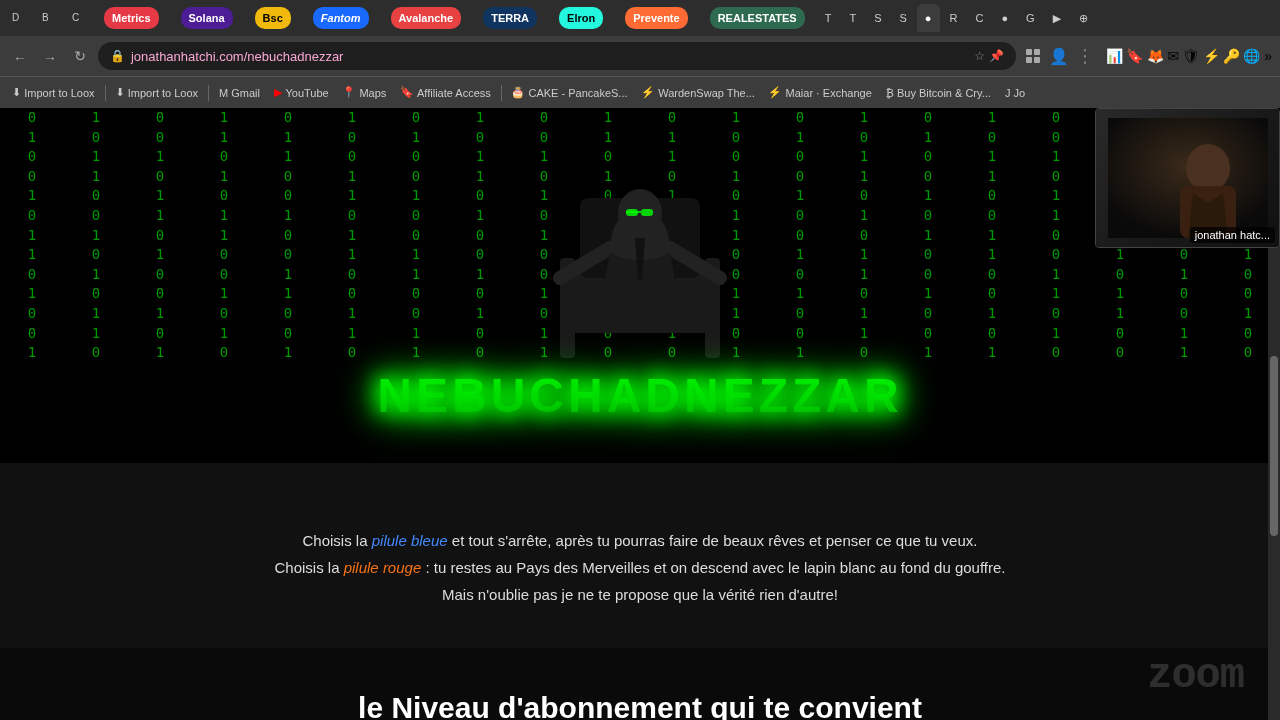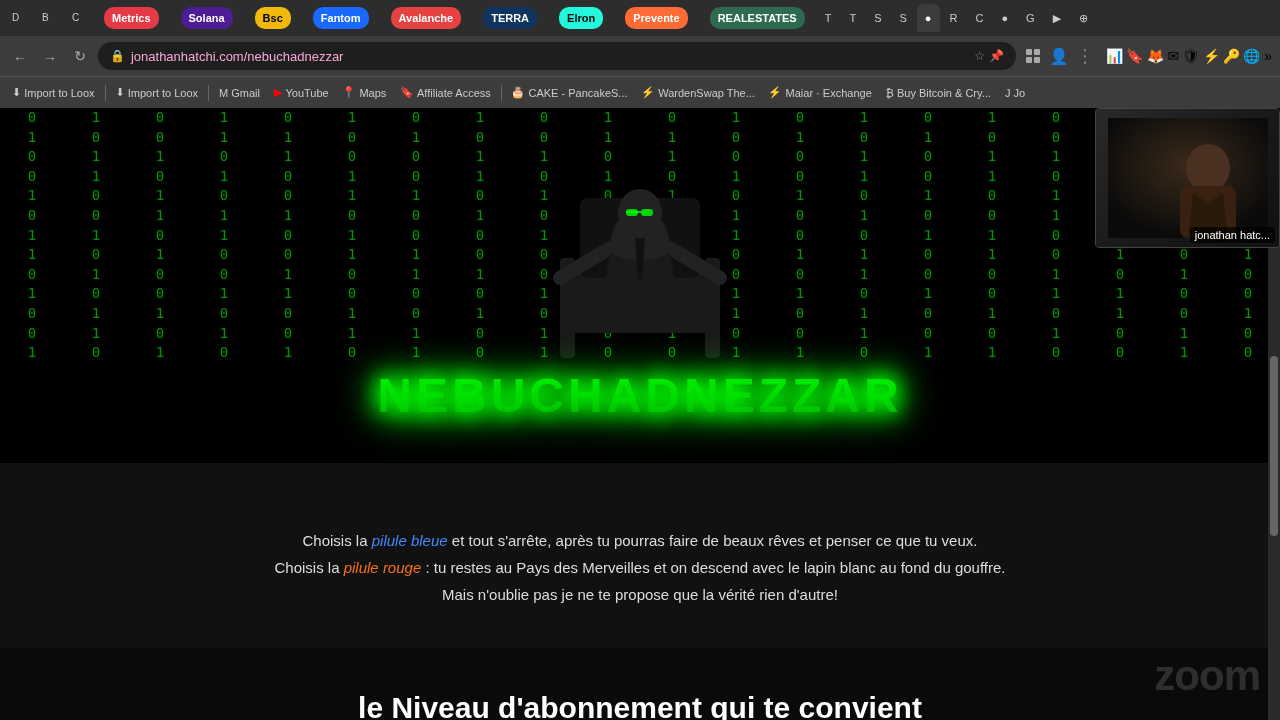--- a/index.html
+++ b/index.html
@@ -149,30 +149,30 @@
       display: flex; align-items: center; justify-content: center;
     }
     .webcam-name {
       position: absolute; bottom: 4px; right: 4px;
       background: rgba(0,0,0,0.7); color: #fff; font-size: 11px;
       padding: 2px 5px; border-radius: 3px;
     }
 
     
     .zoom-watermark {
-      position: absolute; bottom: 20px; right: 20px;
+      position: absolute; bottom: 20px; right: 36px;
       color: rgba(255,255,255,0.15); font-size: 42px; font-weight: bold;
-      font-family: Liberation Sans, sans-serif; letter-spacing: -1px;
+      font-family: Liberation Mono, monospace; letter-spacing: -1px;
     }
 
     
     .tag-metrics { background: #e63946; }
     .tag-solana { background: #4c1d95; }
     .tag-bsc { background: #f0b90b; color: #000 !important; }
-    .tag-fantom { background: #1969ff; }
+    .tag-fantom { background: #1969ff; font-style: italic; }
     .tag-avalanche { background: #e84142; }
     .tag-terra { background: #0f3460; }
     .tag-elron { background: #23f7dd; color: #000 !important; }
     .tag-prevente { background: #ff6b35; }
     .tag-realestates { background: #2d6a4f; }
   </style>
 </head>
 <body>
 
 <div>

